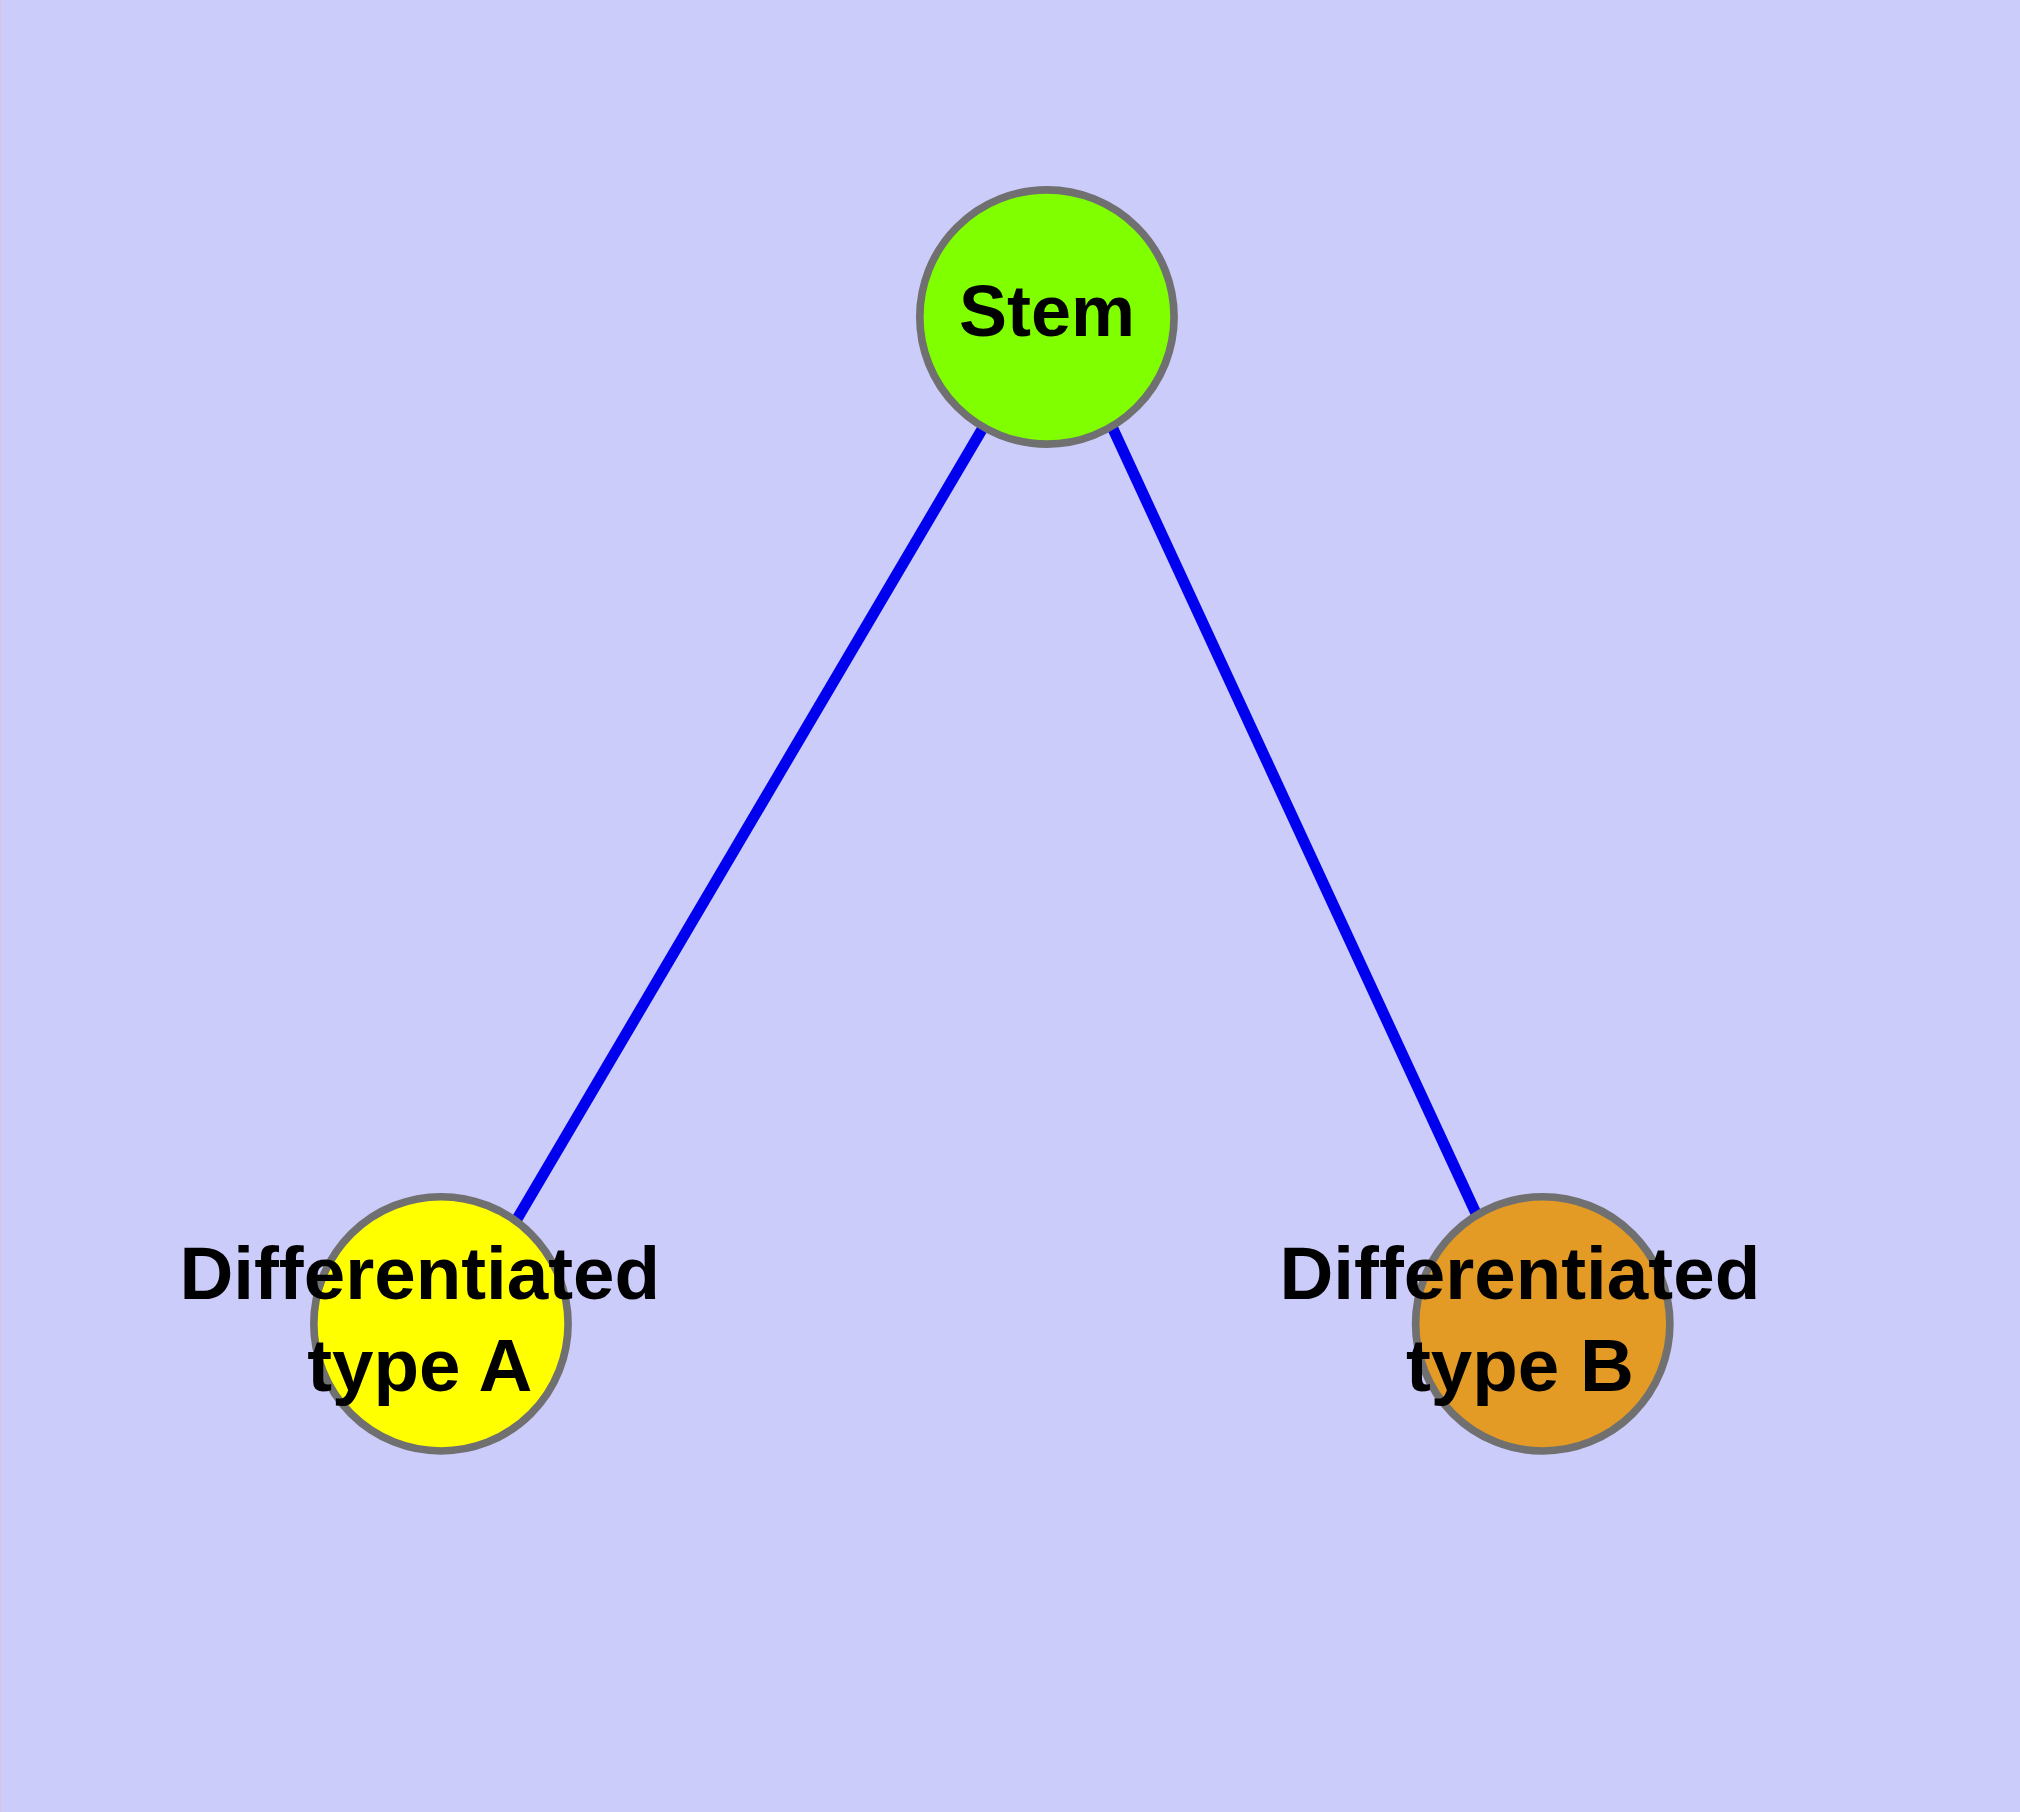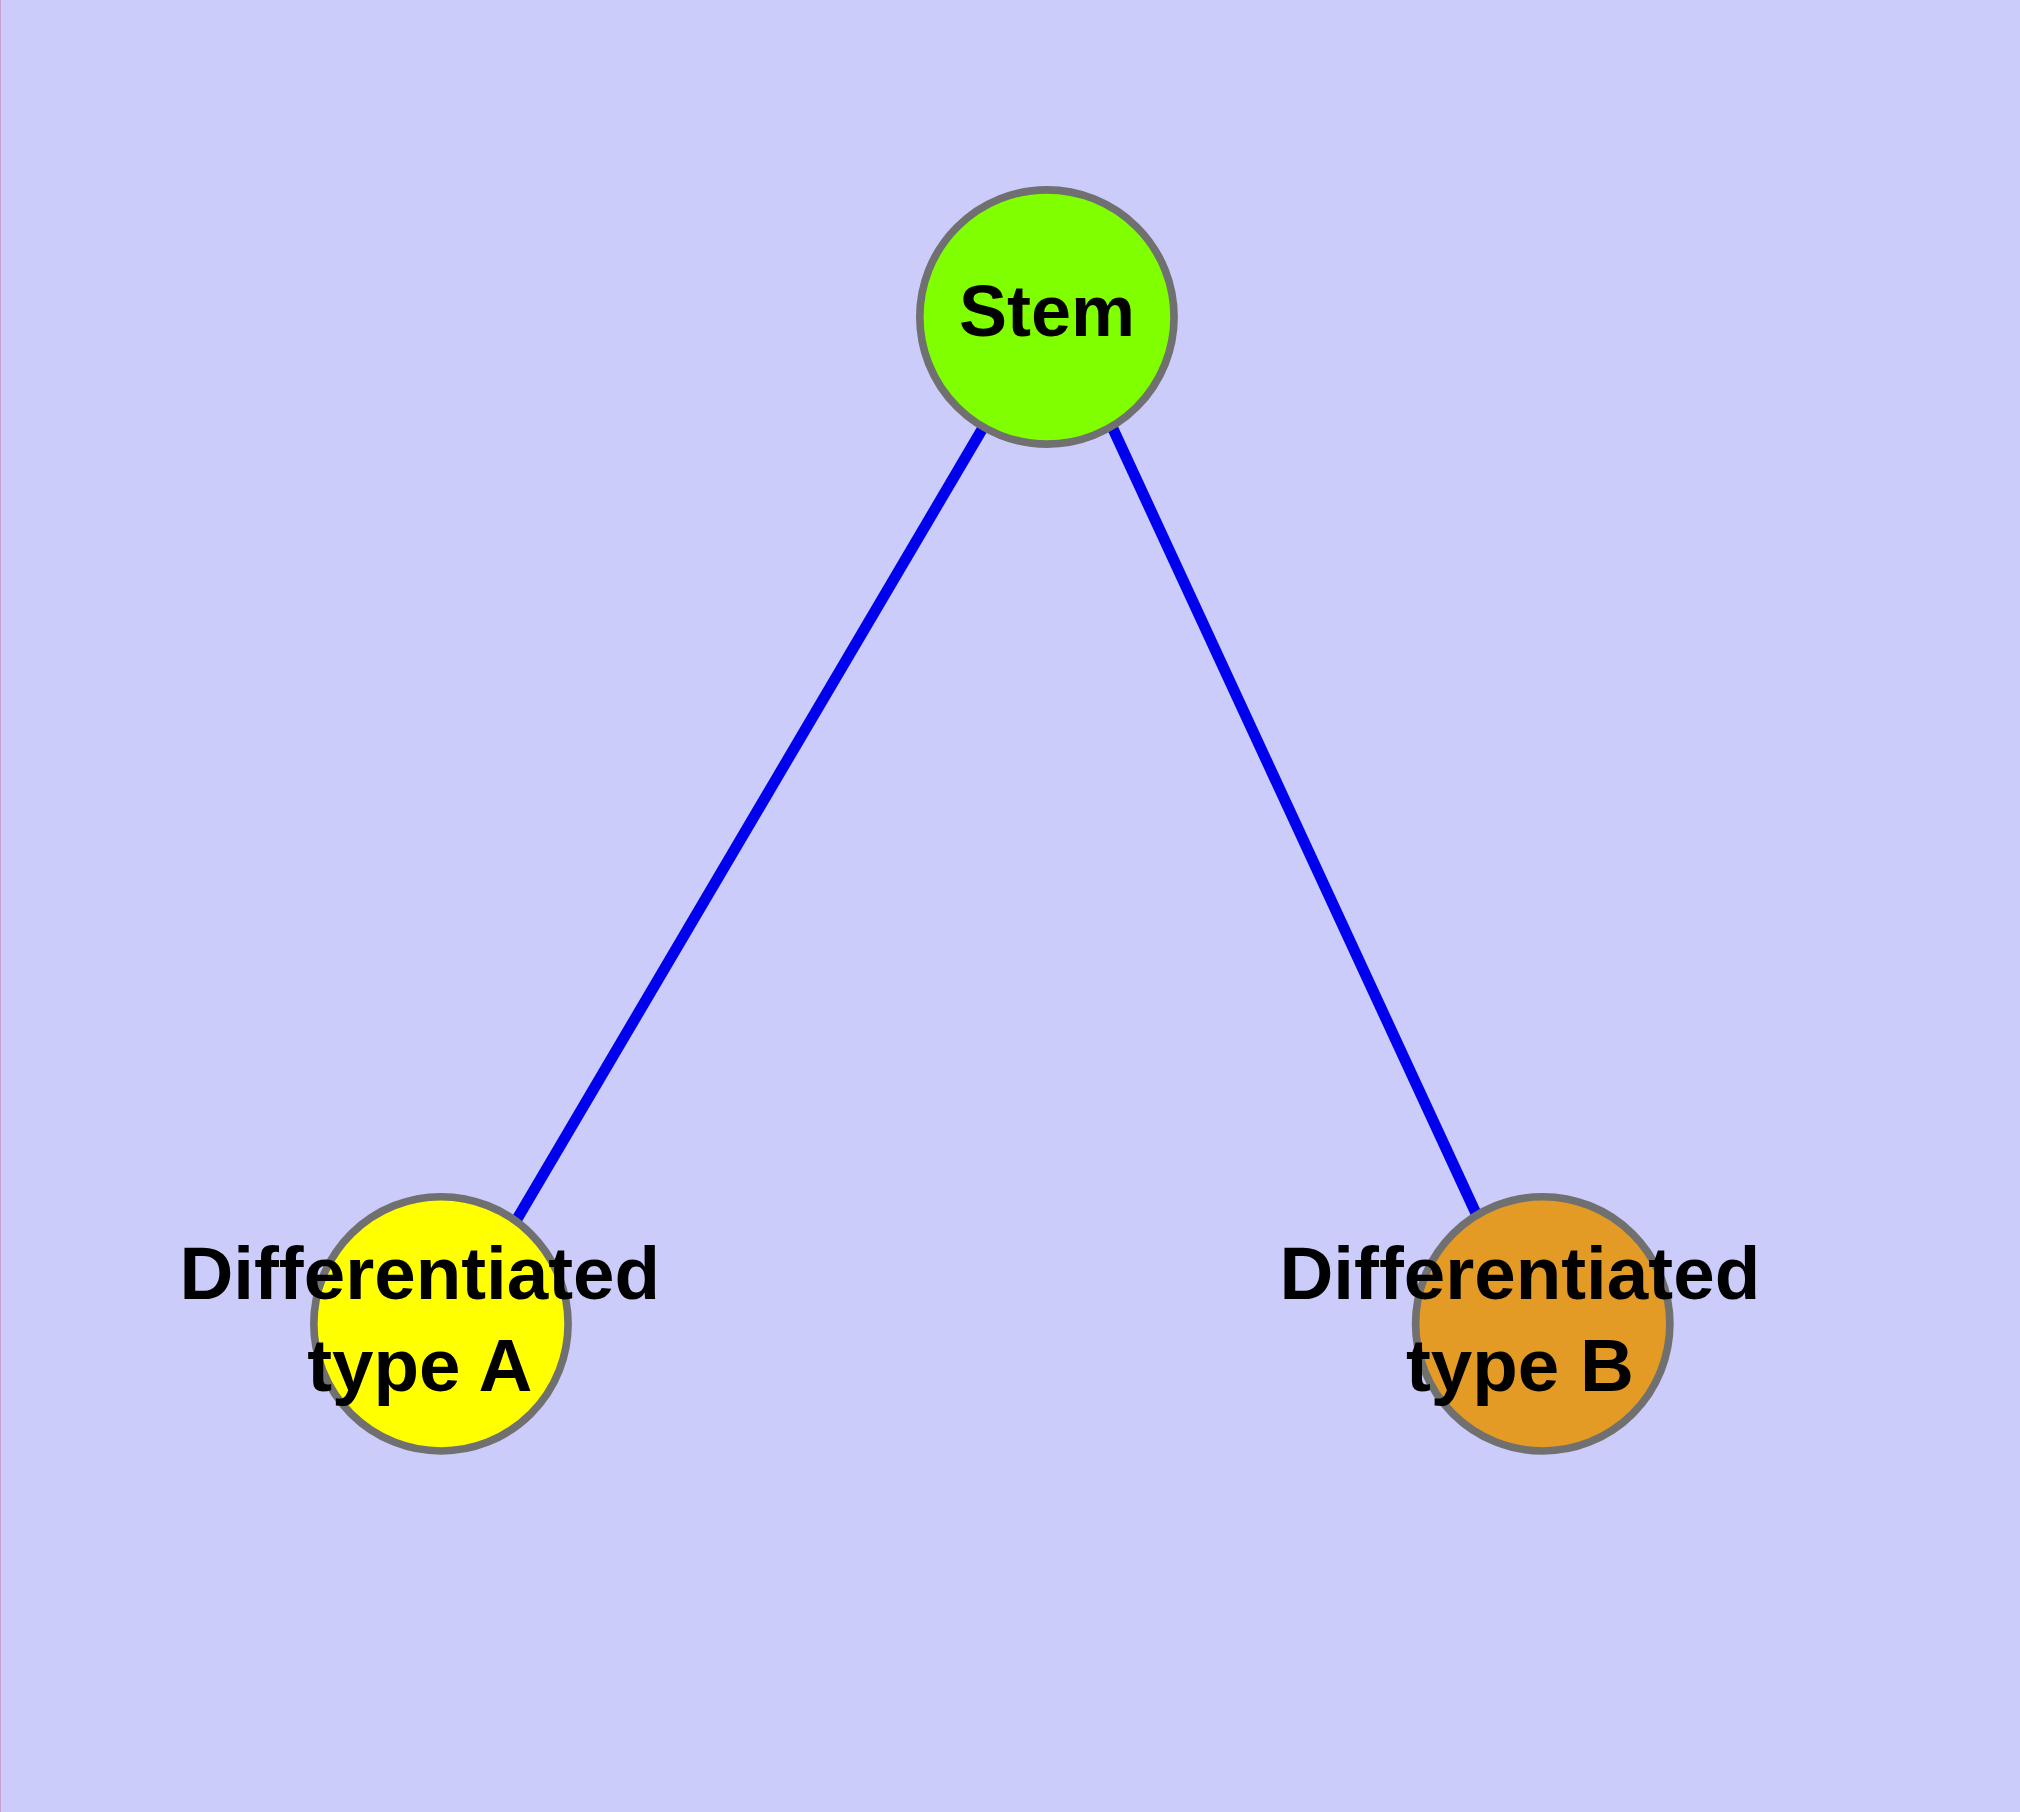--- a/index.html
+++ b/index.html
@@ -5,21 +5,21 @@
 <style>
   html, body {
     margin: 0;
     padding: 0;
     background: #ccccfa;
   }
   #stage {
     position: relative;
     width: 2021px;
     height: 1812px;
-    background: #be185d;
+    background: #fca5a5;
     overflow: hidden;
     font-family: "Liberation Sans", sans-serif;
   }
   #graph-svg {
     position: absolute;
     left: 0;
     top: 0;
     width: 2021px;
     height: 1812px;
   }

